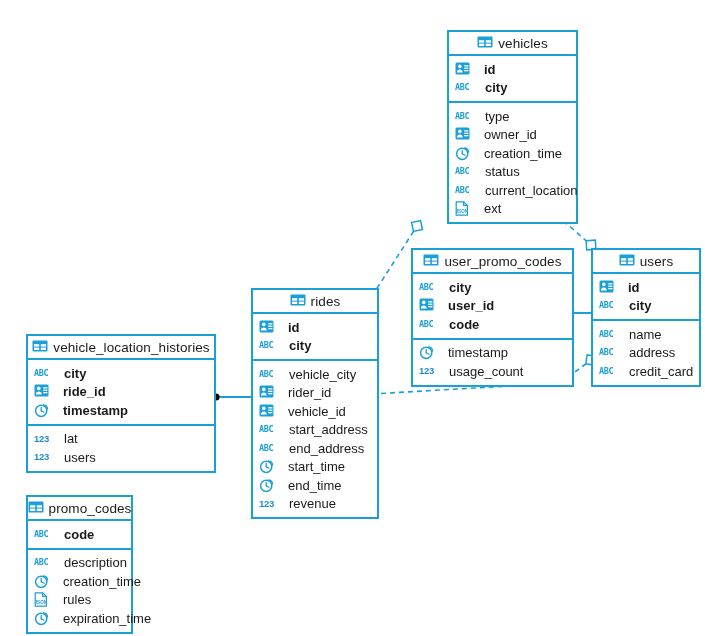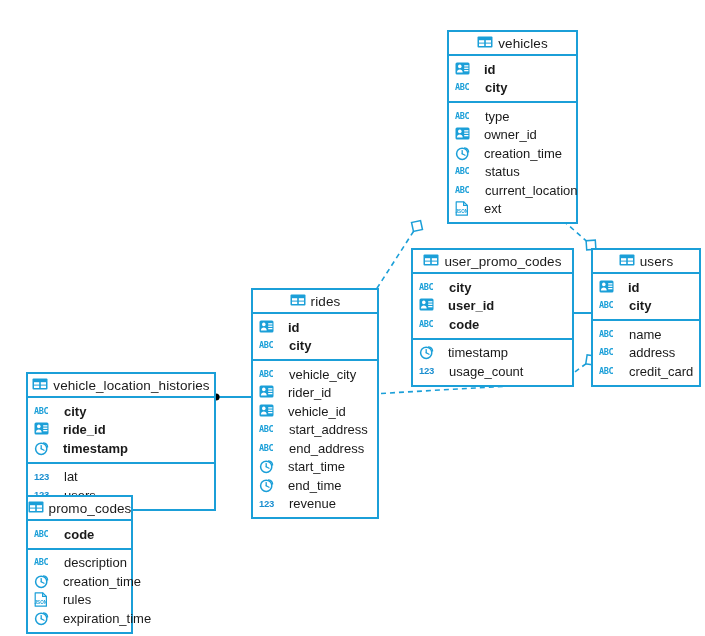--- a/index.html
+++ b/index.html
@@ -416,21 +416,21 @@
             </svg>
           </span>
           <span class="field-name">end_time</span>
         </div>
         <div class="field">
           <span class="ico ico-123">123</span>
           <span class="field-name">revenue</span>
         </div>
       </div>
     </div>
-    <div class="entity" style="left: 26px; top: 334px; width: 190px; margin-top: 38px;">
+    <div class="entity" style="left: 26px; top: 334px; width: 190px;">
       <div class="entity-header">
         <span class="ico">
           <svg width="16" height="12" viewBox="0 0 16 12">
             <rect x="0.5" y="0.5" width="15" height="11" rx="1" fill="#1b9fd8"></rect>
             <rect x="2" y="4.2" width="5.2" height="2.4" fill="#ffffff"></rect>
             <rect x="8.8" y="4.2" width="5.2" height="2.4" fill="#ffffff"></rect>
             <rect x="2" y="7.6" width="5.2" height="2.4" fill="#ffffff"></rect>
             <rect x="8.8" y="7.6" width="5.2" height="2.4" fill="#ffffff"></rect>
           </svg>
         </span>

